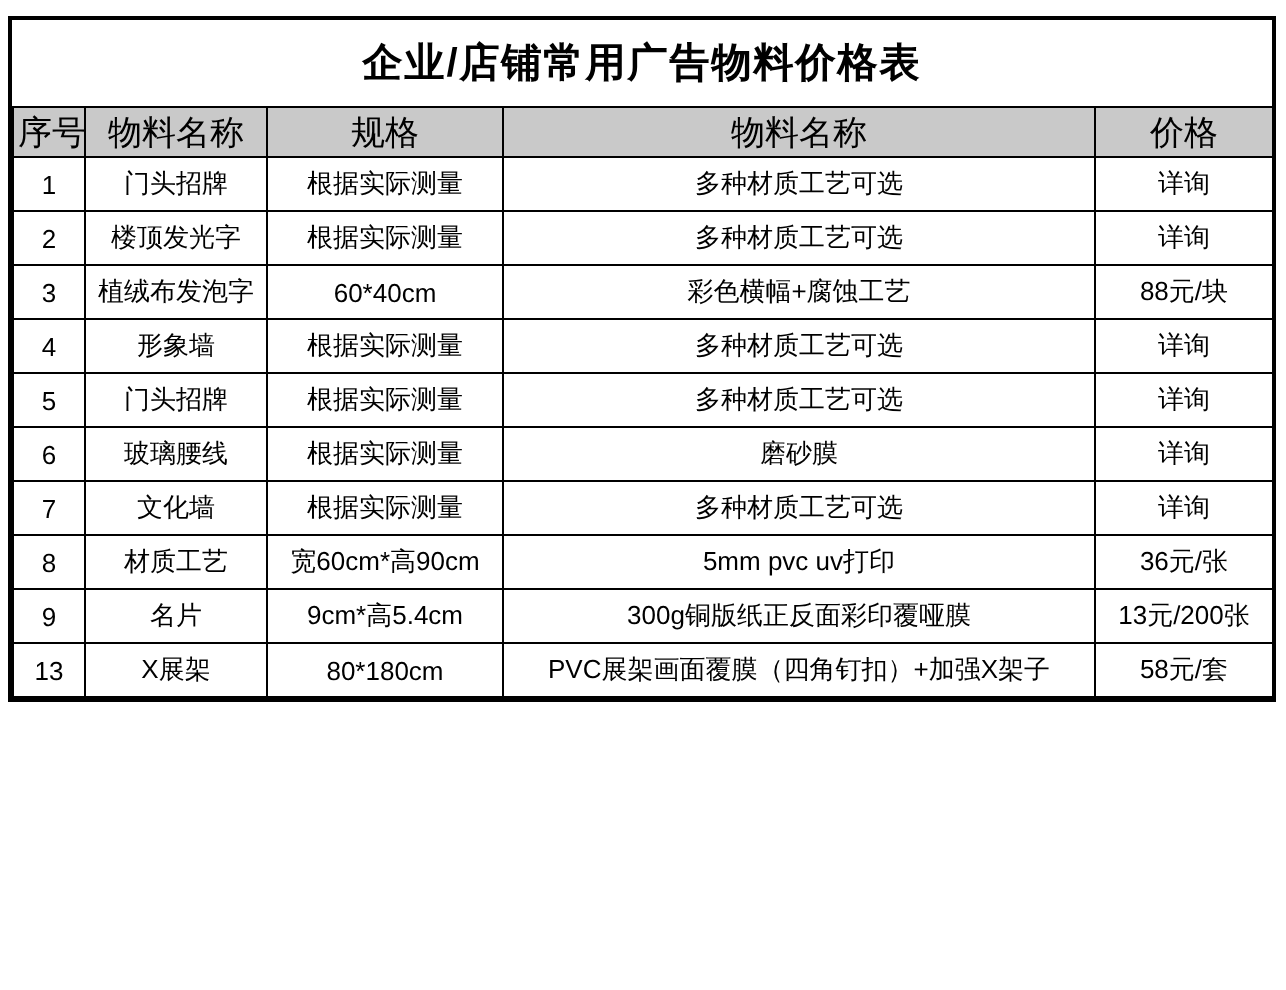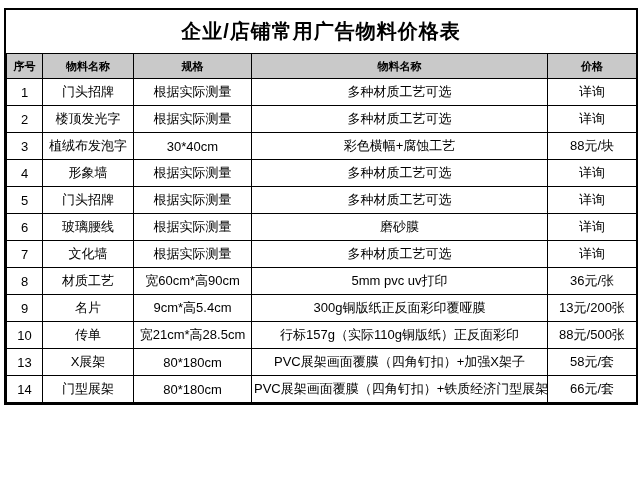--- a/index.html
+++ b/index.html
@@ -45,22 +45,22 @@
     text-align: center;
     vertical-align: middle;
     padding: 0 2px;
     overflow: hidden;
     white-space: nowrap;
     color: #000000;
   }
   table.price-table thead th {
     background: #c9c9c9;
     height: 24px;
-    font-size: 11px;
-    font-weight: bold;
+    font-size: 17px;
+    font-weight: normal;
   }
   table.price-table tbody td {
     height: 26px;
     font-size: 13px;
     font-weight: normal;
     background: #ffffff;
   }
   col.c-no      { width: 36px; }
   col.c-name    { width: 91px; }
   col.c-spec    { width: 118px; }
@@ -101,21 +101,21 @@
         <tr>
           <td>2</td>
           <td>楼顶发光字</td>
           <td>根据实际测量</td>
           <td>多种材质工艺可选</td>
           <td>详询</td>
         </tr>
         <tr>
           <td>3</td>
           <td>植绒布发泡字</td>
-          <td>30*40cm</td>
+          <td>60*40cm</td>
           <td>彩色横幅+腐蚀工艺</td>
           <td>88元/块</td>
         </tr>
         <tr>
           <td>4</td>
           <td>形象墙</td>
           <td>根据实际测量</td>
           <td>多种材质工艺可选</td>
           <td>详询</td>
         </tr>
@@ -148,36 +148,22 @@
           <td>36元/张</td>
         </tr>
         <tr>
           <td>9</td>
           <td>名片</td>
           <td>9cm*高5.4cm</td>
           <td>300g铜版纸正反面彩印覆哑膜</td>
           <td>13元/200张</td>
         </tr>
         <tr>
-          <td>10</td>
-          <td>传单</td>
-          <td>宽21cm*高28.5cm</td>
-          <td>行标157g（实际110g铜版纸）正反面彩印</td>
-          <td>88元/500张</td>
-        </tr>
-        <tr>
           <td>13</td>
           <td>X展架</td>
           <td>80*180cm</td>
           <td>PVC展架画面覆膜（四角钉扣）+加强X架子</td>
           <td>58元/套</td>
-        </tr>
-        <tr>
-          <td>14</td>
-          <td>门型展架</td>
-          <td>80*180cm</td>
-          <td>PVC展架画面覆膜（四角钉扣）+铁质经济门型展架</td>
-          <td>66元/套</td>
         </tr>
       </tbody>
     </table>
   </div>
 </div>
 
 </body></html>

